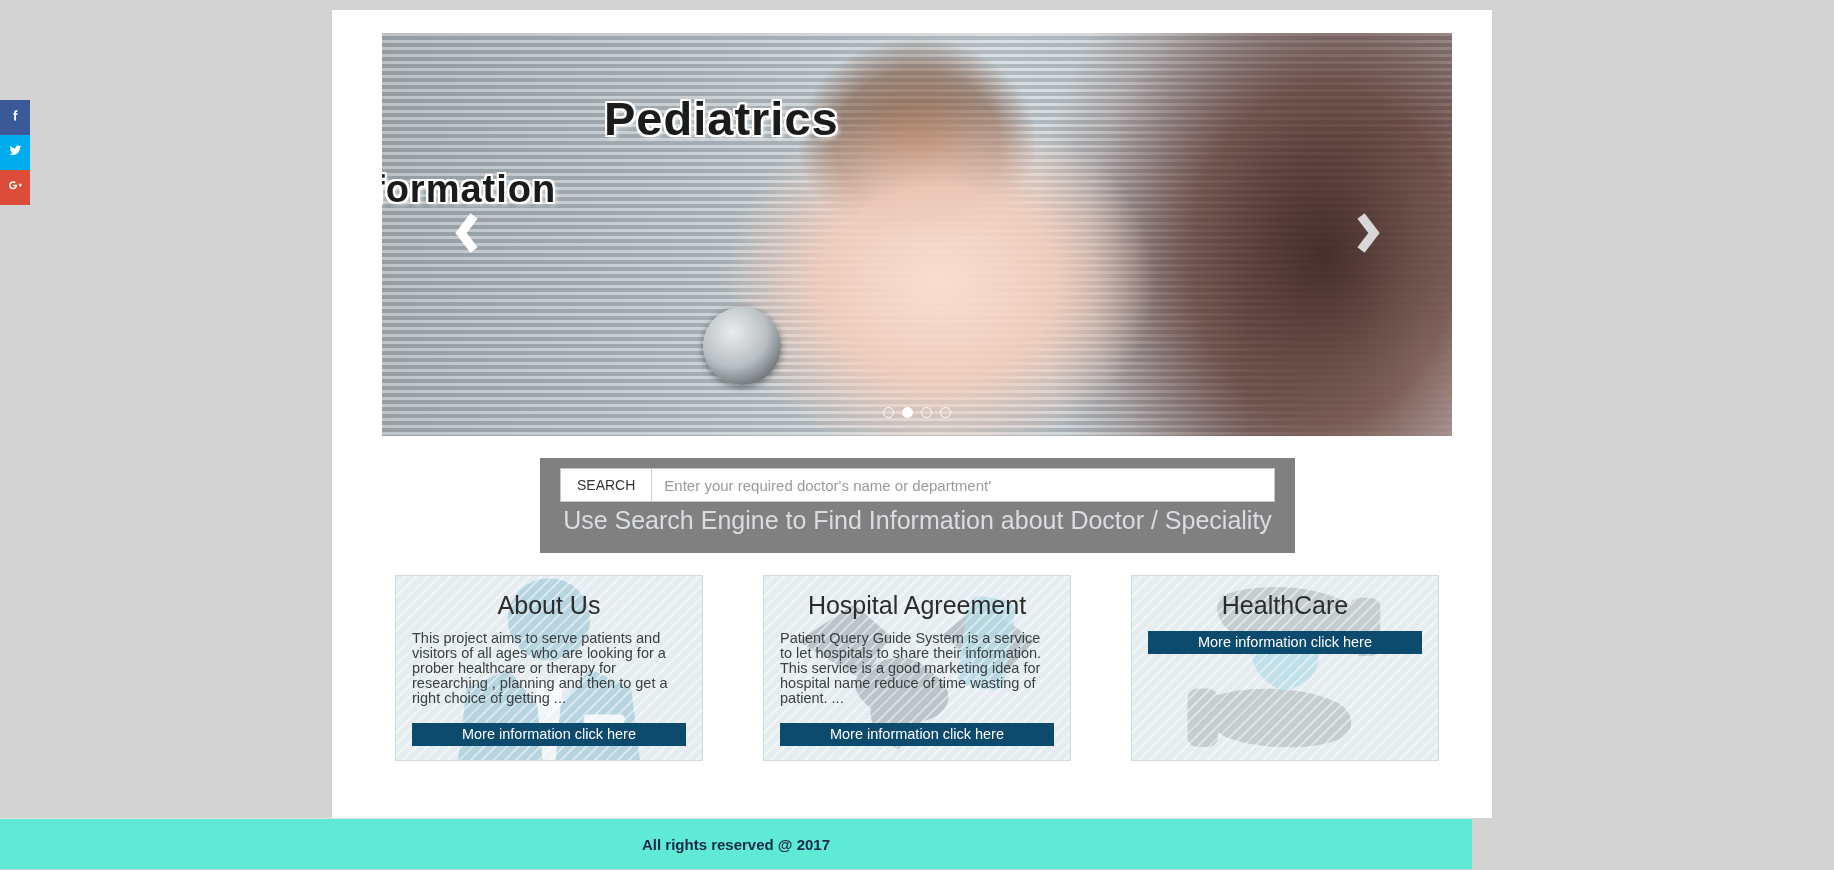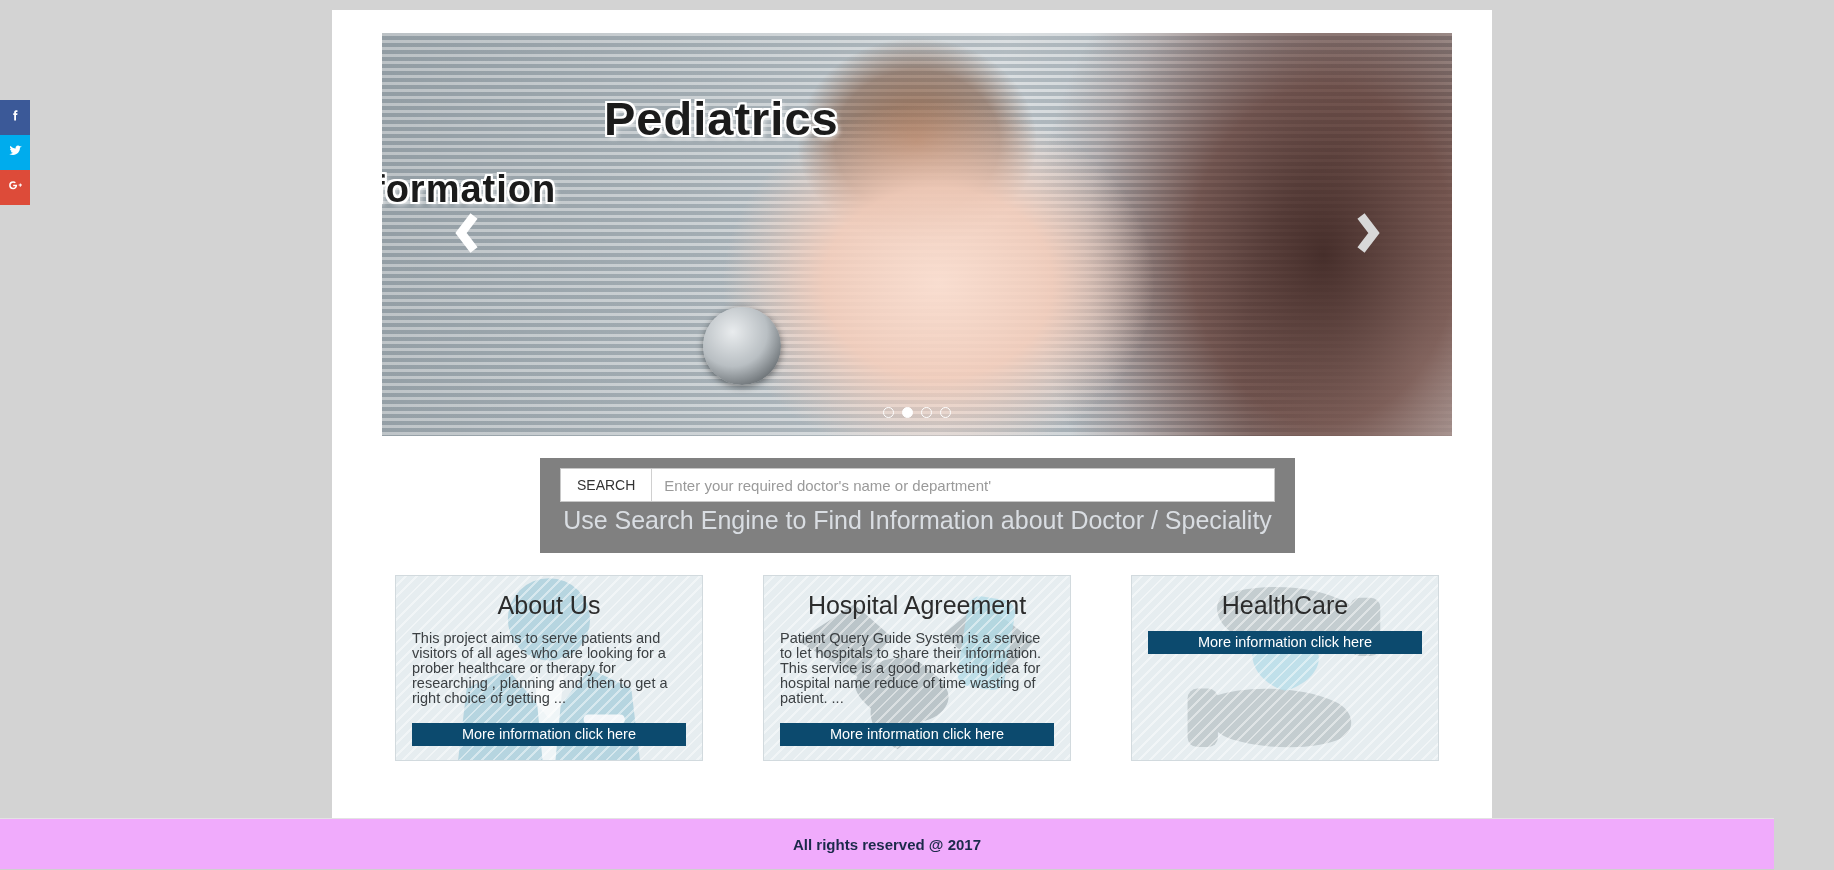--- a/index.html
+++ b/index.html
@@ -240,23 +240,23 @@
     border: 0;
     cursor: pointer;
     font-family: "Liberation Sans", sans-serif;
   }
 
   
   #footer {
     position: absolute;
     left: 0;
     bottom: 0;
-    width: 1774px;
+    width: 1472px;
     height: 52px;
-    background: #f0abfc;
+    background: #5eead4;
     border-top: 1px solid #e3e3e3;
     border-bottom: 1px solid #cfcfcf;
     display: flex;
     align-items: center;
     justify-content: center;
   }
   #footer-text {
     font-size: 15px;
     font-weight: bold;
     color: #1b2a4a;

